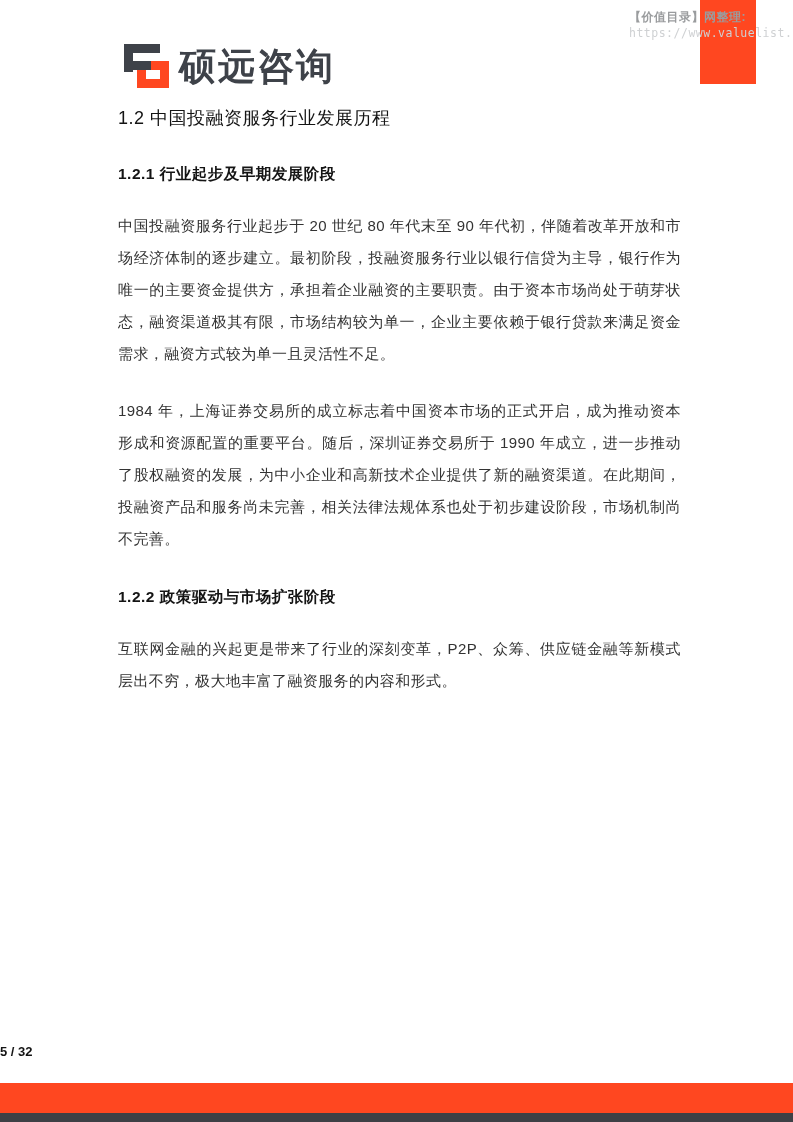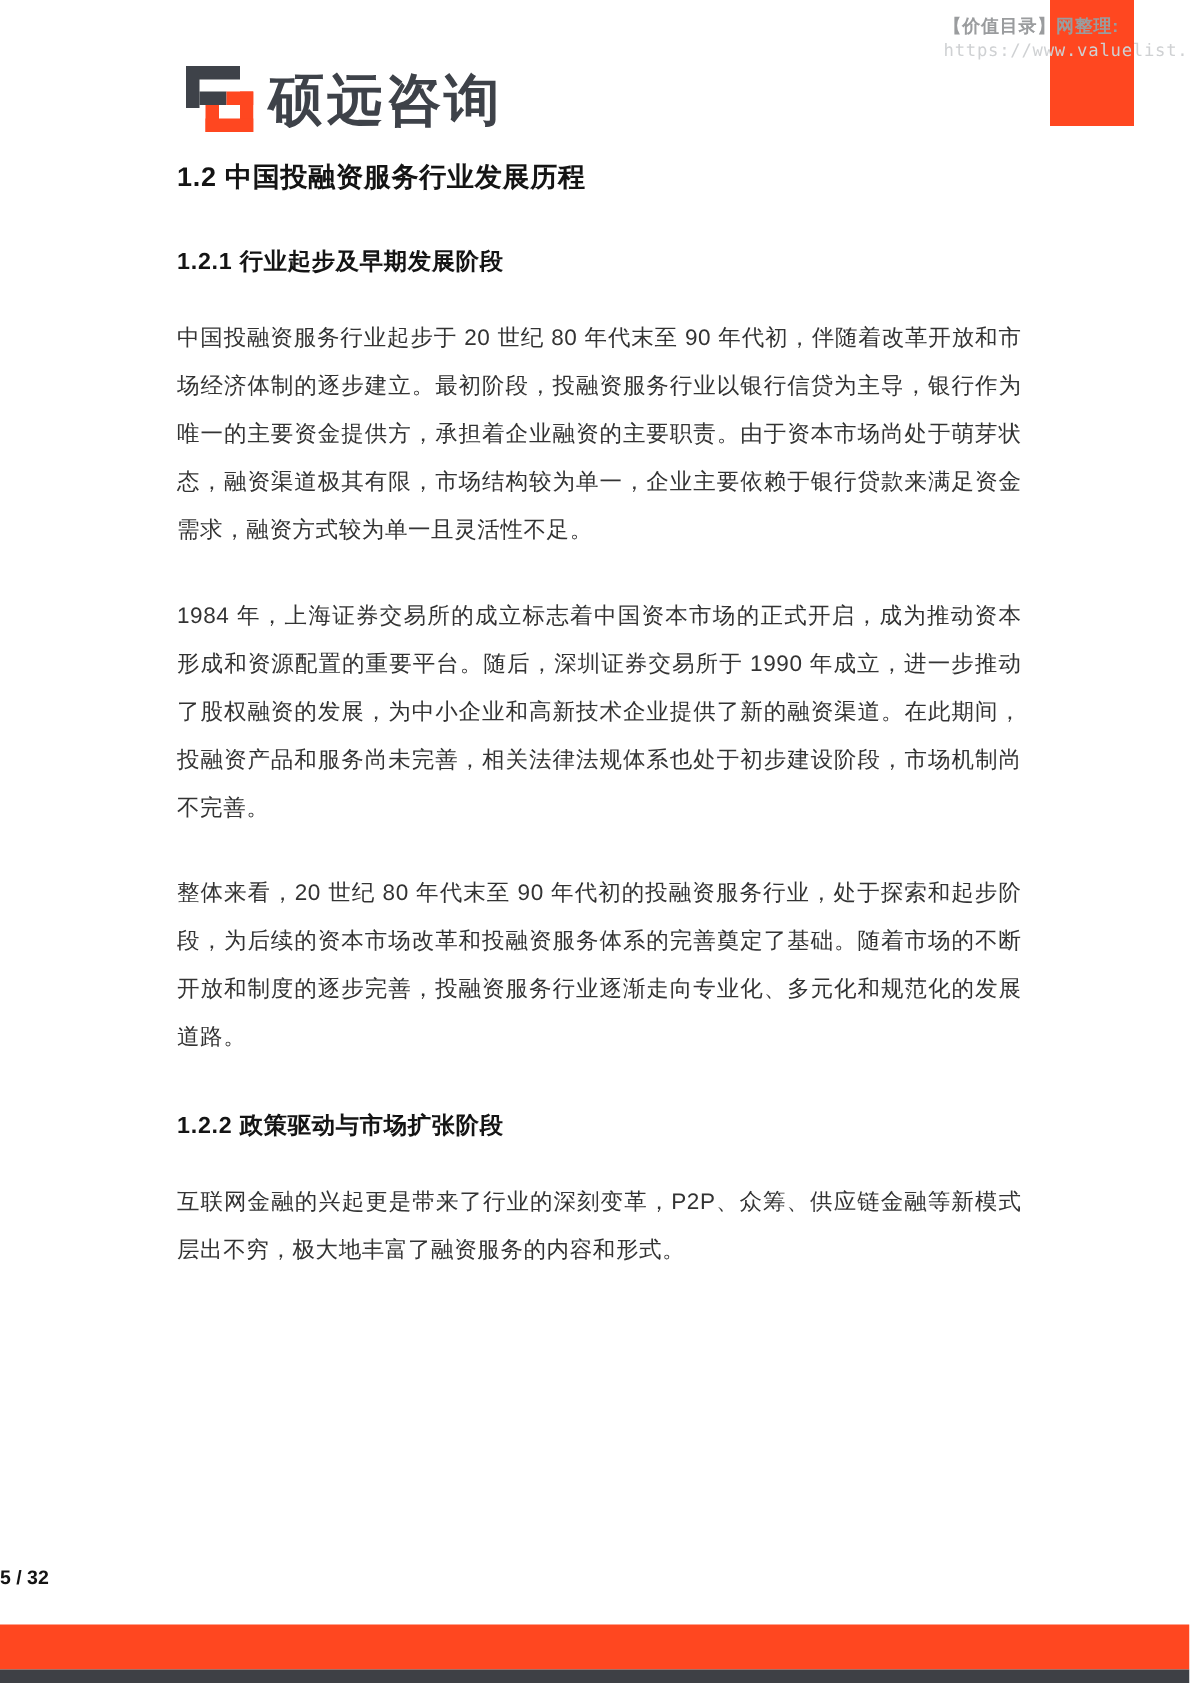--- a/index.html
+++ b/index.html
@@ -47,21 +47,21 @@
   .logo-text{
     font-size:37px;font-weight:bold;color:var(--logo-dark);
     letter-spacing:2px;line-height:1;
   }
   
   .content{
     position:absolute;left:118px;top:106px;width:563px;z-index:2;
     color:var(--body-text);
   }
   .content h1{
-    font-size:18px;font-weight:bold;color:var(--heading-text);
+    font-size:18px;font-weight:normal;color:var(--heading-text);
     margin:0 0 34px 0;letter-spacing:0.5px;
   }
   .content h2{
     font-size:15.5px;font-weight:bold;color:var(--heading-text);
     margin:0 0 25px 0;letter-spacing:0.5px;
   }
   .content p{
     font-size:15px;line-height:32px;letter-spacing:0.4px;
     text-align:justify;margin:0 0 25px 0;
   }
@@ -106,21 +106,20 @@
   </svg>
   <span class="logo-text">硕远咨询</span>
 </div>
 
 <div class="content">
   <h1>1.2 中国投融资服务行业发展历程</h1>
 
   <h2>1.2.1 行业起步及早期发展阶段</h2>
   <p>中国投融资服务行业起步于 20 世纪 80 年代末至 90 年代初，伴随着改革开放和市场经济体制的逐步建立。最初阶段，投融资服务行业以银行信贷为主导，银行作为唯一的主要资金提供方，承担着企业融资的主要职责。由于资本市场尚处于萌芽状态，融资渠道极其有限，市场结构较为单一，企业主要依赖于银行贷款来满足资金需求，融资方式较为单一且灵活性不足。</p>
   <p>1984 年，上海证券交易所的成立标志着中国资本市场的正式开启，成为推动资本形成和资源配置的重要平台。随后，深圳证券交易所于 1990 年成立，进一步推动了股权融资的发展，为中小企业和高新技术企业提供了新的融资渠道。在此期间，投融资产品和服务尚未完善，相关法律法规体系也处于初步建设阶段，市场机制尚不完善。</p>
-  <p>整体来看，20 世纪 80 年代末至 90 年代初的投融资服务行业，处于探索和起步阶段，为后续的资本市场改革和投融资服务体系的完善奠定了基础。随着市场的不断开放和制度的逐步完善，投融资服务行业逐渐走向专业化、多元化和规范化的发展道路。</p>
 
   <h2 class="second">1.2.2 政策驱动与市场扩张阶段</h2>
   <p>互联网金融的兴起更是带来了行业的深刻变革，P2P、众筹、供应链金融等新模式层出不穷，极大地丰富了融资服务的内容和形式。</p>
 </div>
 
 <div class="page-indicator">5 / 32</div>
 <div class="bottom-orange-bar"></div>
 <div class="bottom-dark-bar"></div>
 
 </body></html>

